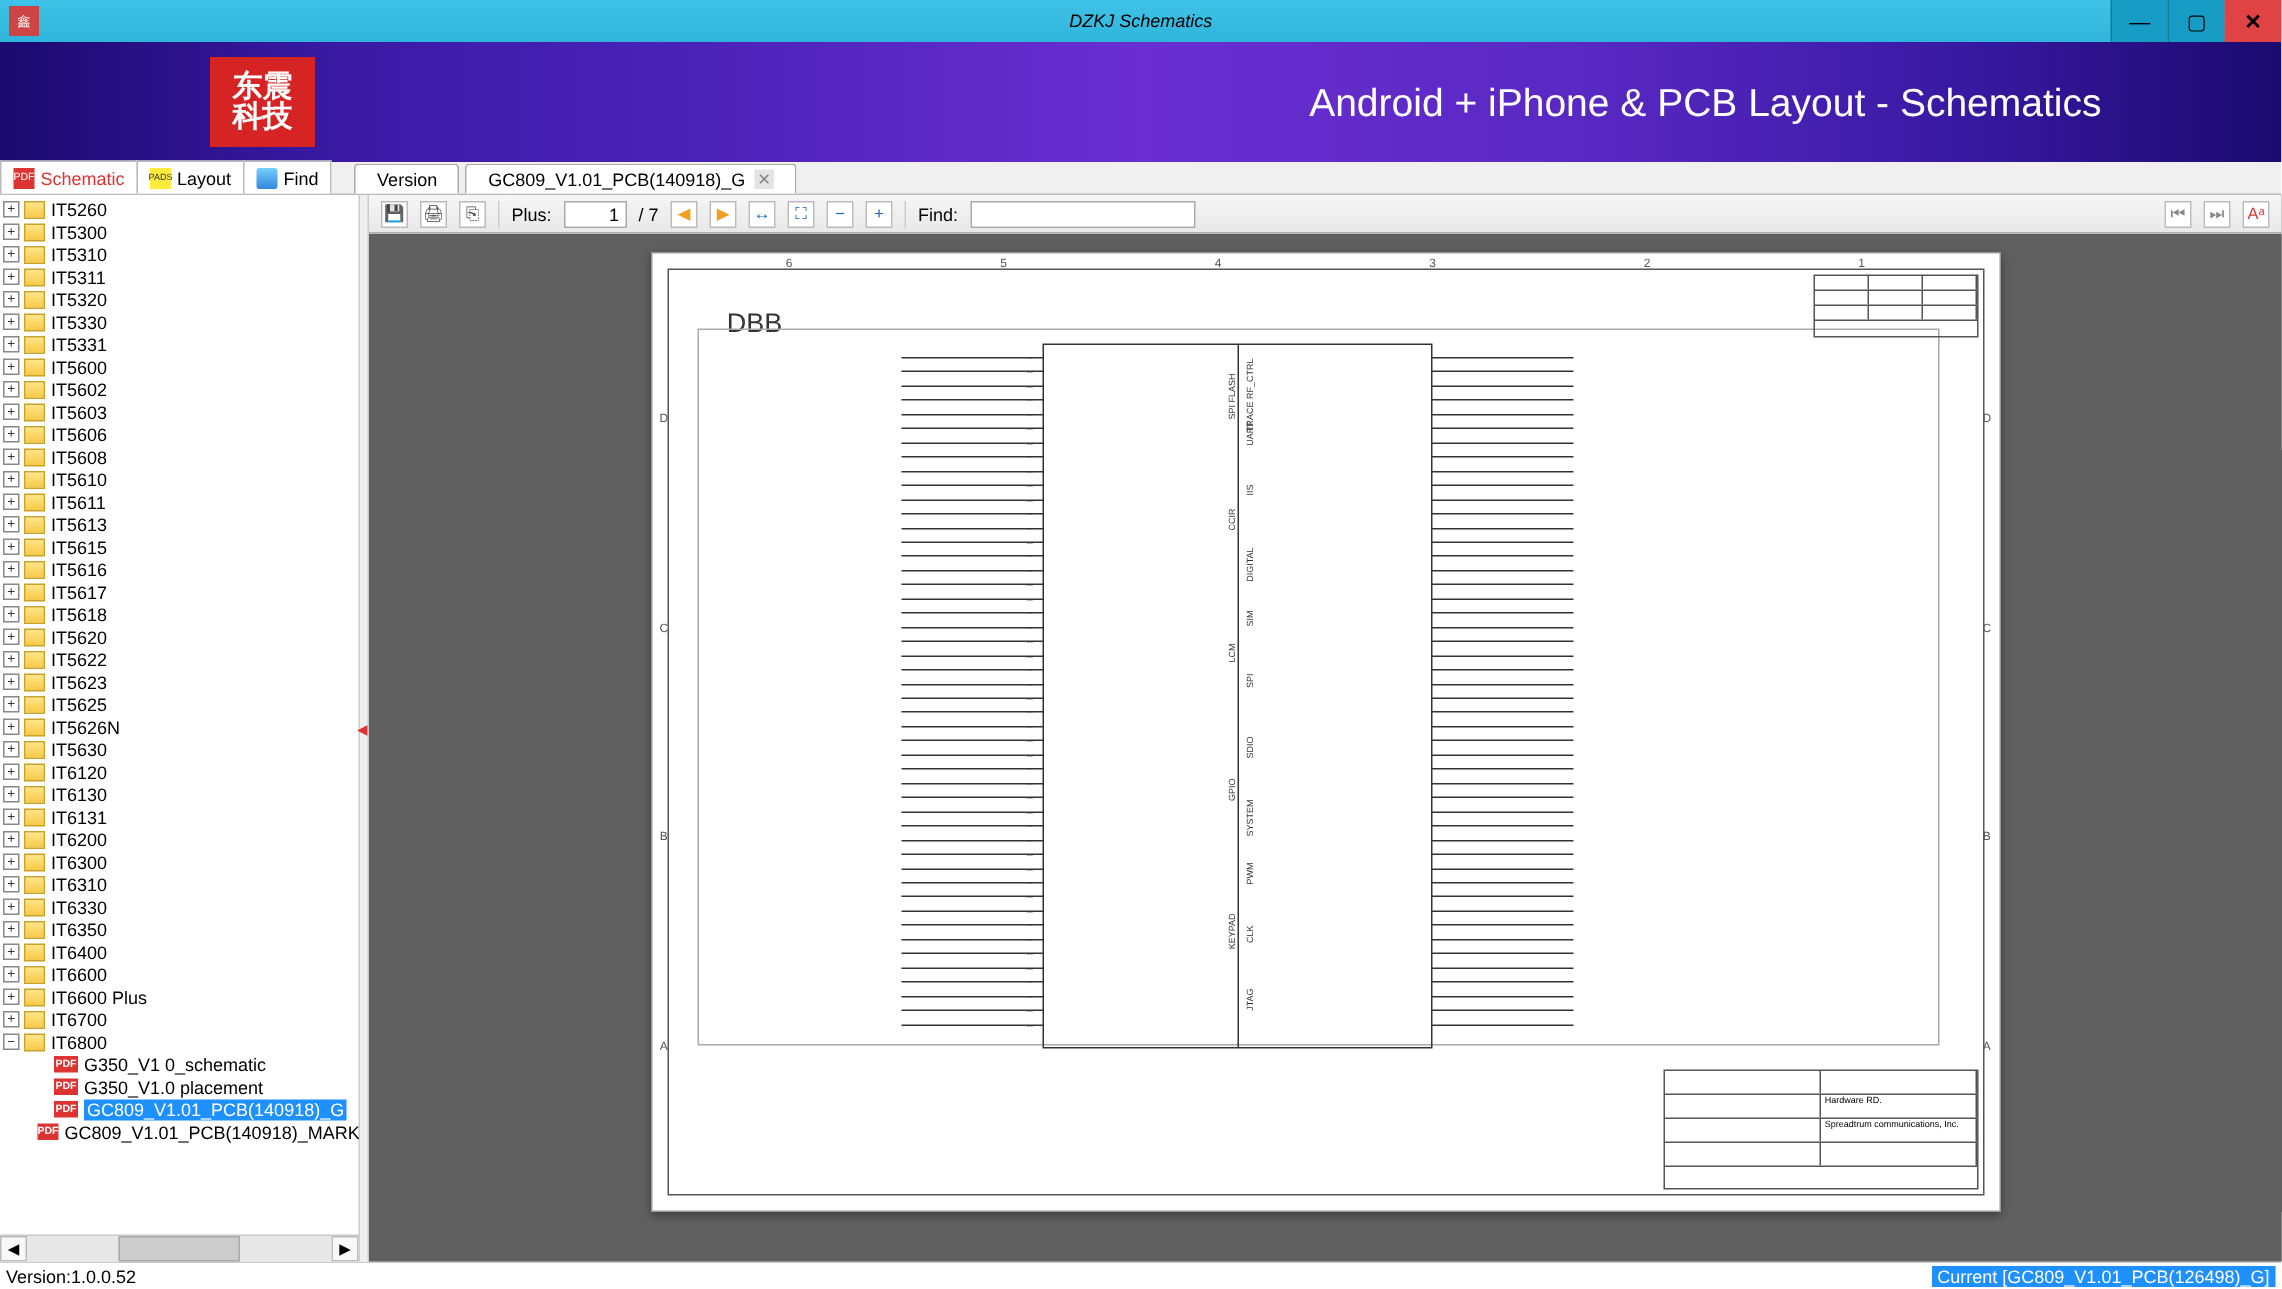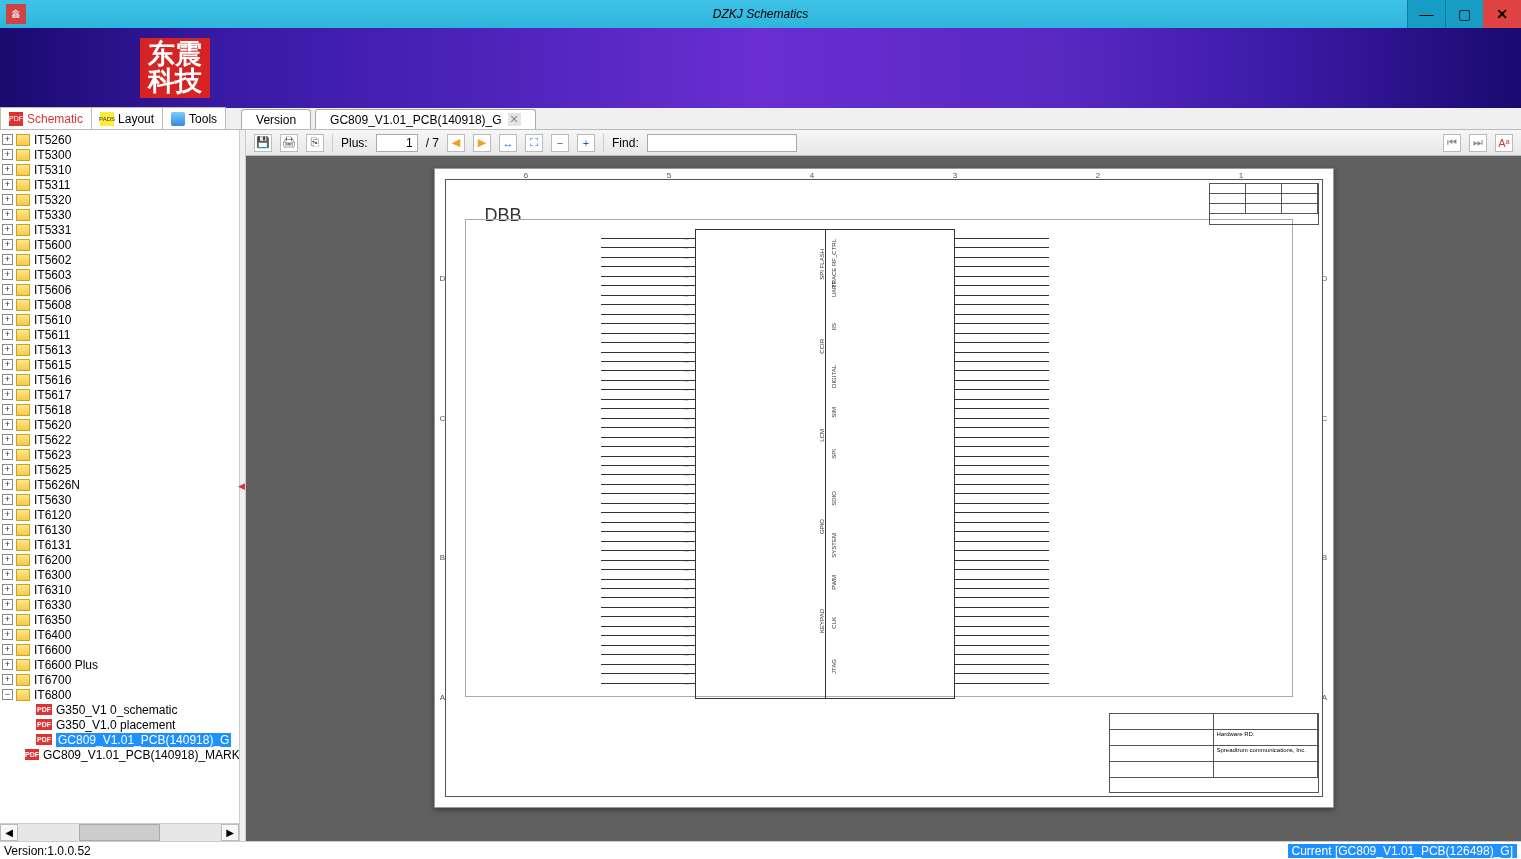--- a/index.html
+++ b/index.html
@@ -78,37 +78,38 @@
   <span class="title">DZKJ Schematics</span>
   <div class="winbtns">
     <div class="winbtn min">—</div>
     <div class="winbtn max">▢</div>
     <div class="winbtn close">✕</div>
   </div>
 </div>
 
 <div class="banner">
   <div class="logo">
-      <span style="white-space:pre; font-size:27px; text-align:center;">东震
+      <span style="white-space:pre; font-size:20px; text-align:center;">东震
 科技</span>
     </div>
+  <span class="tagline">Android + iPhone &amp; PCB Layout - Schematics</span>
 </div>
 
 <div class="tabstrip">
   <div class="side-tab schematic">
     <span class="ticon">PDF</span>
     <span>Schematic</span>
   </div>
   <div class="side-tab layout">
     <span class="ticon" style="background:#ffeb3b;color:#333;font-size:6px;display:flex;align-items:center;justify-content:center;">PADS</span>
     <span>Layout</span>
   </div>
   <div class="side-tab share">
     <span class="ticon"></span>
-    <span>Tools</span>
+    <span>Find</span>
   </div>
   <div style="width:12px"></div>
   <div class="doc-tab">
     <span>Version</span>
   </div>
   <div class="doc-tab">
     <span>GC809_V1.01_PCB(140918)_G</span>
     <span class="closex">✕</span>
   </div>
 </div>

